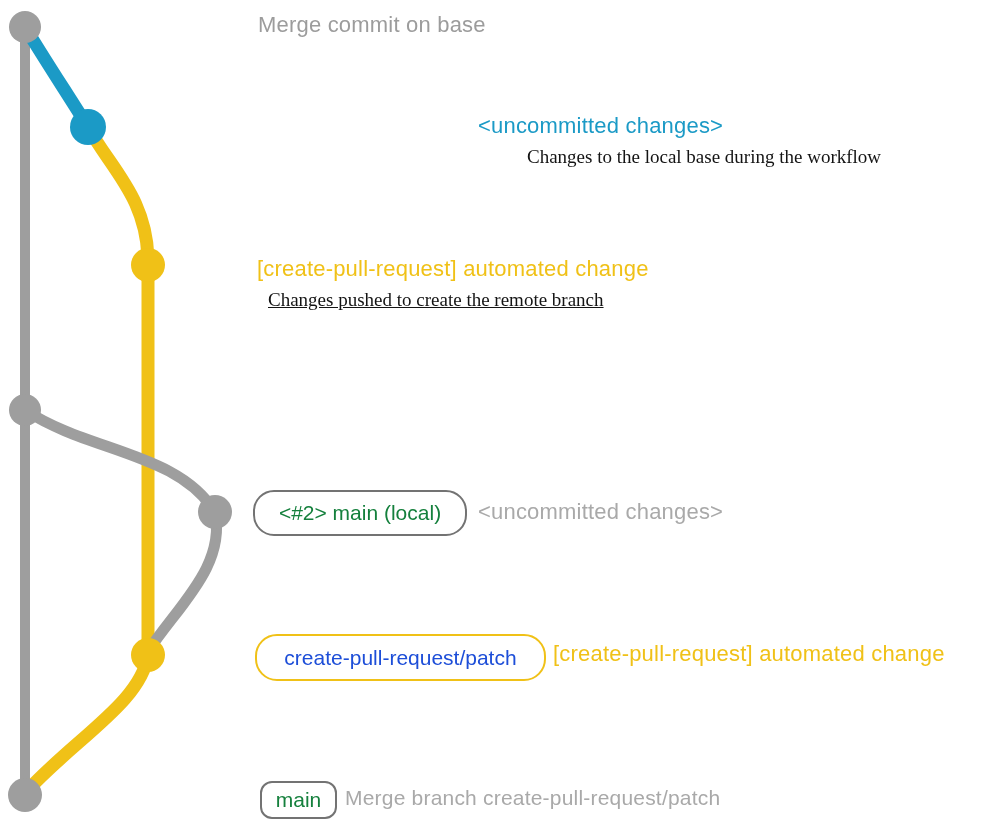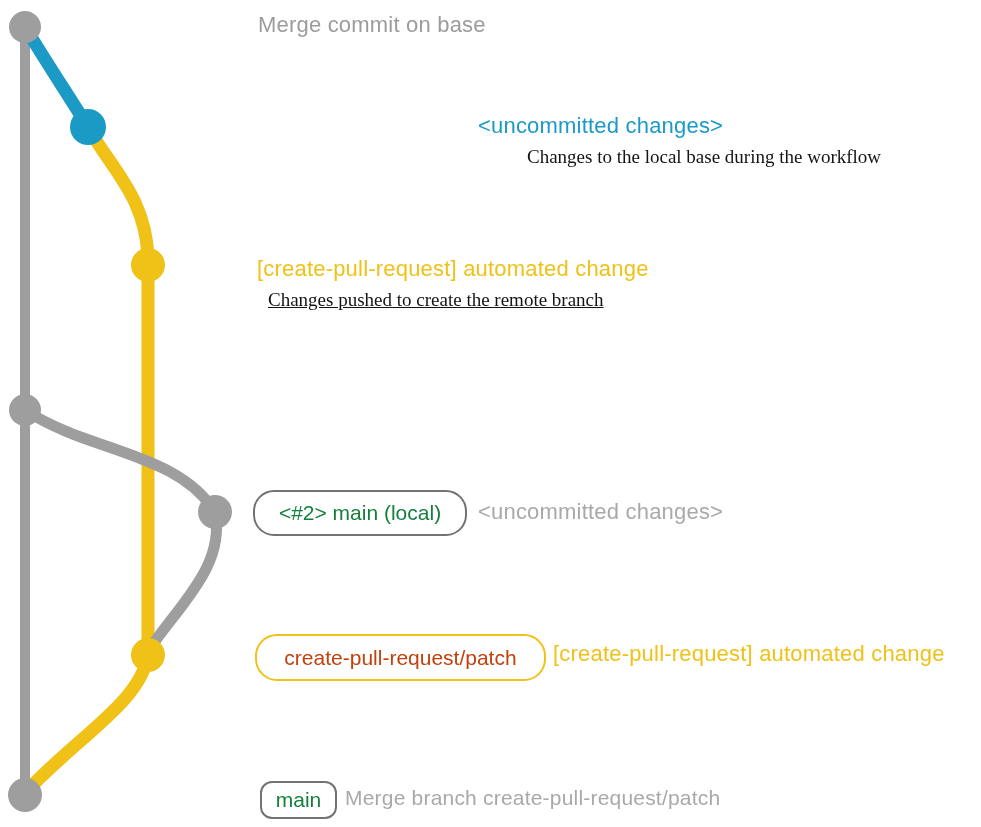--- a/index.html
+++ b/index.html
@@ -22,21 +22,21 @@
     position:absolute; white-space:nowrap; color:#141414;
     font-family:"Liberation Serif", serif; font-size:19px; line-height:21px;
   }
 
   .pill {
     position:absolute; display:flex; align-items:center; justify-content:center;
     background:#ffffff; font-size:21px; white-space:nowrap;
   }
   .pill.blue   { border:2px solid #1B9AC6; color:#1B9AC6; border-radius:21px; }
   .pill.gray   { border:2px solid #737373; color:#15803d; border-radius:21px; }
-  .pill.yellow { border:2px solid #F0C117; color:#c2410c; border-radius:22px; }
+  .pill.yellow { border:2px solid #F0C117; color:#1d4ed8; border-radius:22px; }
 
   #branch-label-1 { left:253px; top:105px; width:210px; height:42px; }
   #branch-label-2 { left:253px; top:490px; width:210px; height:42px; }
   #branch-label-3 { left:255px; top:634px; width:287px; height:43px; }
   #branch-label-4 { left:260px; top:781px; width:73px;  height:34px; border-radius:12px; }
 
   #h-last-commit  { left:258px; top:13px;  }
   #h-uncommitted1 { left:478px; top:114px; }
   #d-desc1        { left:488px; top:146px;margin-left:39px; }
   #h-automated1   { left:257px; top:257px; }

